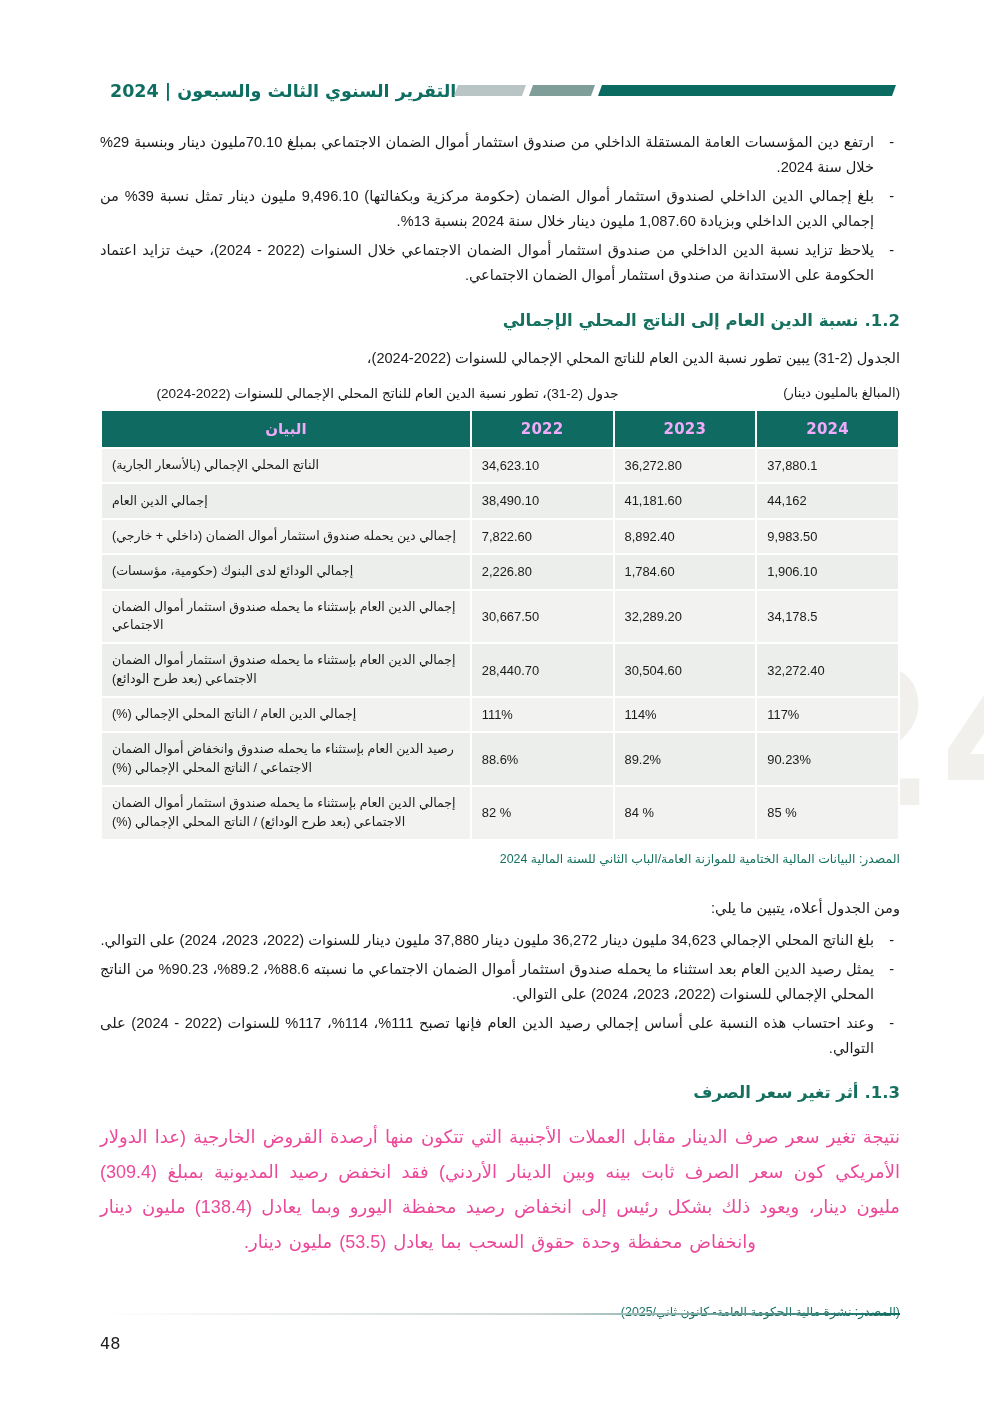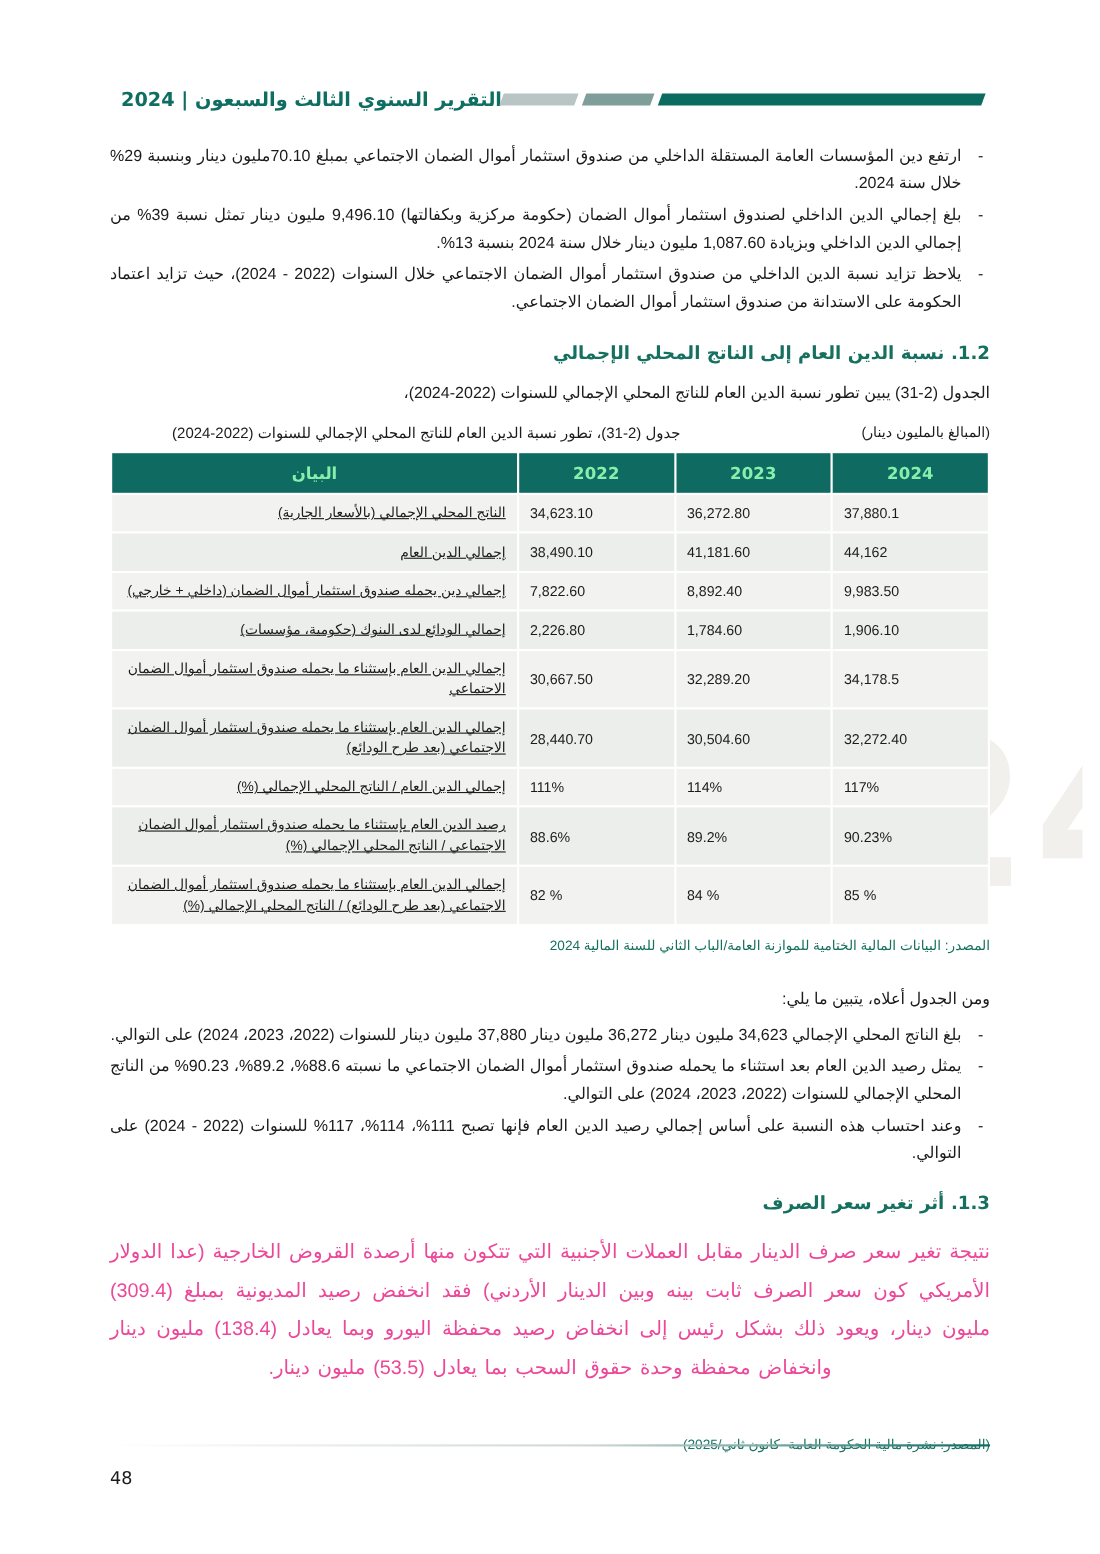--- a/index.html
+++ b/index.html
@@ -155,42 +155,41 @@
   table.data-table {
     width: 100%;
     border-collapse: separate;
     border-spacing: 2px 2px;
     table-layout: fixed;
     font-size: 12.4px;
     background: #ffffff;
   }
   table.data-table thead th {
     background: #0f6a61;
-    color: #86efac;
+    color: #f0abfc;
     font-weight: 700;
     font-size: 15px;
     padding: 9px 10px;
     text-align: center;
     font-family: "DejaVu Sans", sans-serif;
     letter-spacing: 0.2px;
   }
   table.data-table tbody td {
     padding: 7px 10px;
     vertical-align: middle;
     color: #1b1b1b;
     line-height: 1.5;
     background: #f2f2f0;
   }
   table.data-table tbody tr.alt td {
     background: #eceeeb;
   }
   td.label-cell {
-    text-align: right;
+    text-align: left;
     font-size: 12.6px;
-    text-decoration: underline;
   }
   td.num-cell {
     text-align: left;
     font-size: 12.9px;
     direction: ltr;
     font-family: "Liberation Sans", sans-serif;
   }
   col.c-label { width: 46.5%; }
   col.c-year  { width: 17.8%; }
 
@@ -327,21 +326,21 @@
         <tr>
           <td class="num-cell">117%</td>
           <td class="num-cell">114%</td>
           <td class="num-cell">111%</td>
           <td class="label-cell">إجمالي الدين العام / الناتج المحلي الإجمالي (%)</td>
         </tr>
         <tr class="alt">
           <td class="num-cell">90.23%</td>
           <td class="num-cell">89.2%</td>
           <td class="num-cell">88.6%</td>
-          <td class="label-cell">رصيد الدين العام بإستثناء ما يحمله صندوق استثمار أموال الضمان الاجتماعي / الناتج المحلي الإجمالي (%)</td>
+          <td class="label-cell">رصيد الدين العام بإستثناء ما يحمله صندوق وانخفاض أموال الضمان الاجتماعي / الناتج المحلي الإجمالي (%)</td>
         </tr>
         <tr>
           <td class="num-cell">85 %</td>
           <td class="num-cell">84 %</td>
           <td class="num-cell">82 %</td>
           <td class="label-cell">إجمالي الدين العام بإستثناء ما يحمله صندوق استثمار أموال الضمان الاجتماعي (بعد طرح الودائع) / الناتج المحلي الإجمالي (%)</td>
         </tr>
       </tbody>
     </table>
 

